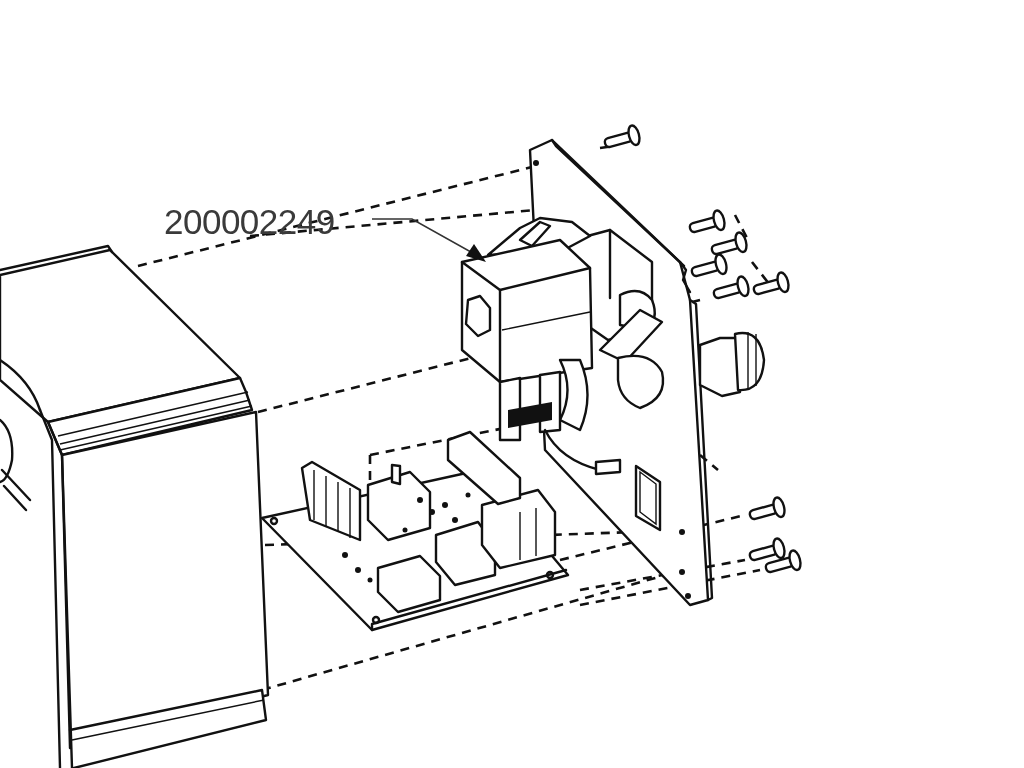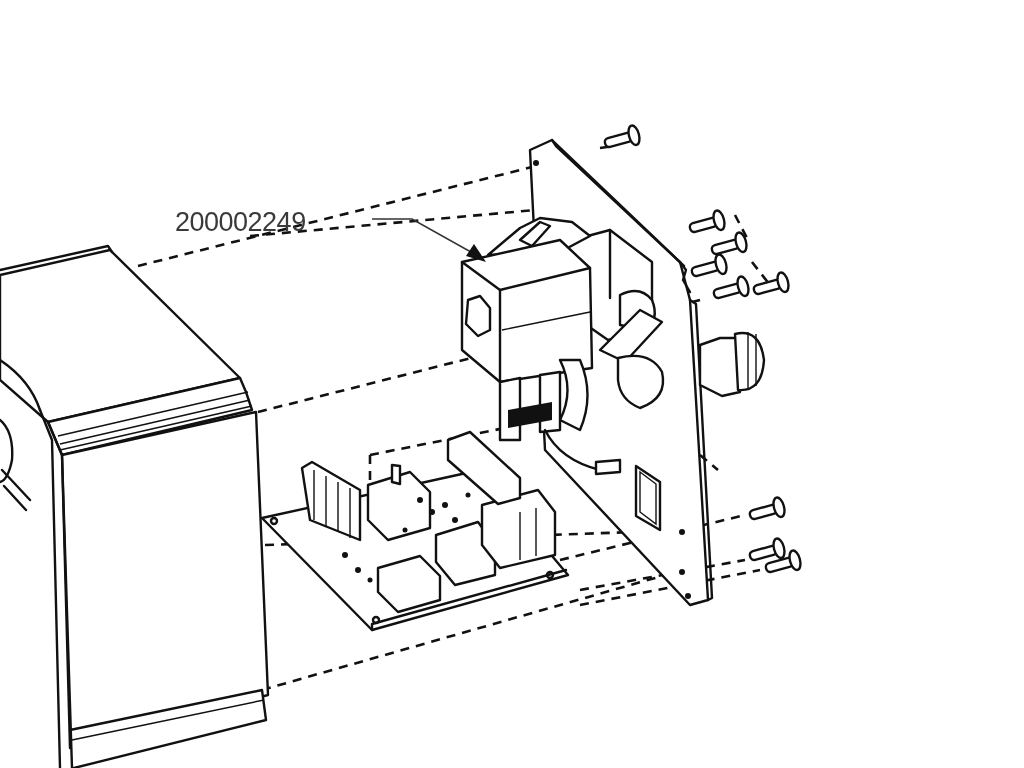--- a/index.html
+++ b/index.html
@@ -1,20 +1,20 @@
 <!DOCTYPE html>
 <html><head>
   <meta charset="utf-8">
   <style>
     html, body { margin: 0; padding: 0; background: #ffffff; }
     body { width: 1024px; height: 768px; overflow: hidden; position: relative; font-family: "Liberation Sans", sans-serif; }
     #diagram { position: absolute; left: 0; top: 0; width: 1024px; height: 768px; }
     .callout-label {
-      position: absolute; left: 175px; top: 200px;
-      font-family: "Liberation Sans", sans-serif; font-size: 27px; color: #3a3a3a;
+      position: absolute; left: 164px; top: 200px;
+      font-family: "Liberation Sans", sans-serif; font-size: 35px; color: #3a3a3a;
       letter-spacing: -0.5px; line-height: 44px; white-space: nowrap;
     }
     svg .ln { fill: none; stroke: #111; stroke-width: 2.4; stroke-linejoin: round; stroke-linecap: round; }
     svg .thin { fill: none; stroke: #111; stroke-width: 1.4; }
     svg .dash { fill: none; stroke: #111; stroke-width: 2.6; stroke-dasharray: 9 7; }
     svg .fillw { fill: #fff; }
     svg .fillk { fill: #111; }
   </style>
 </head>
 <body>

